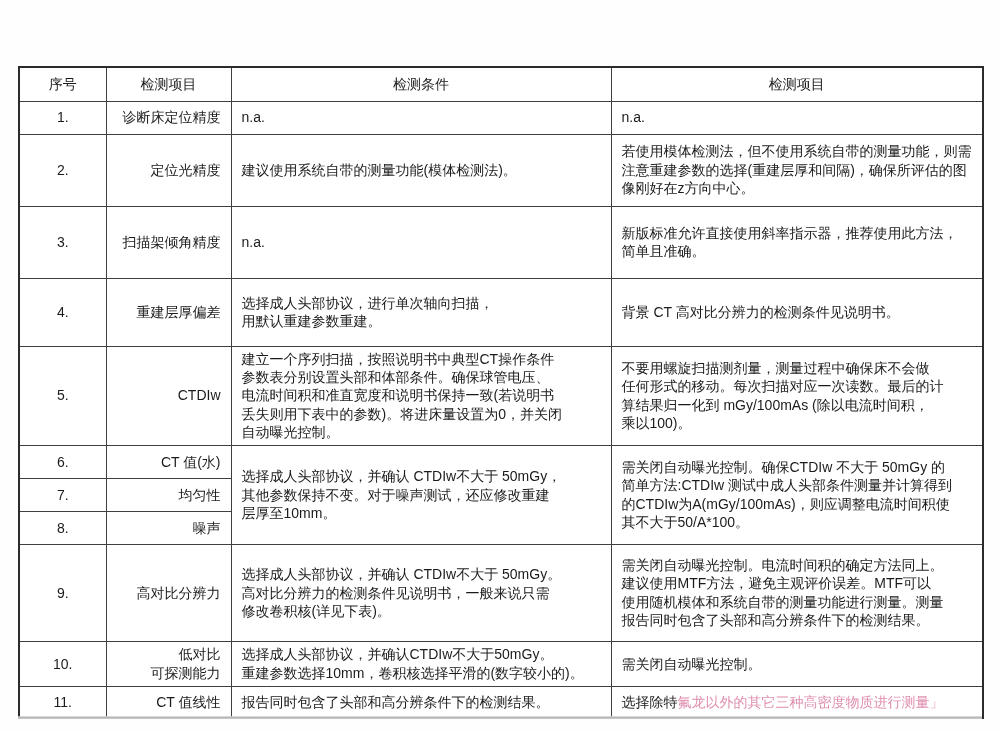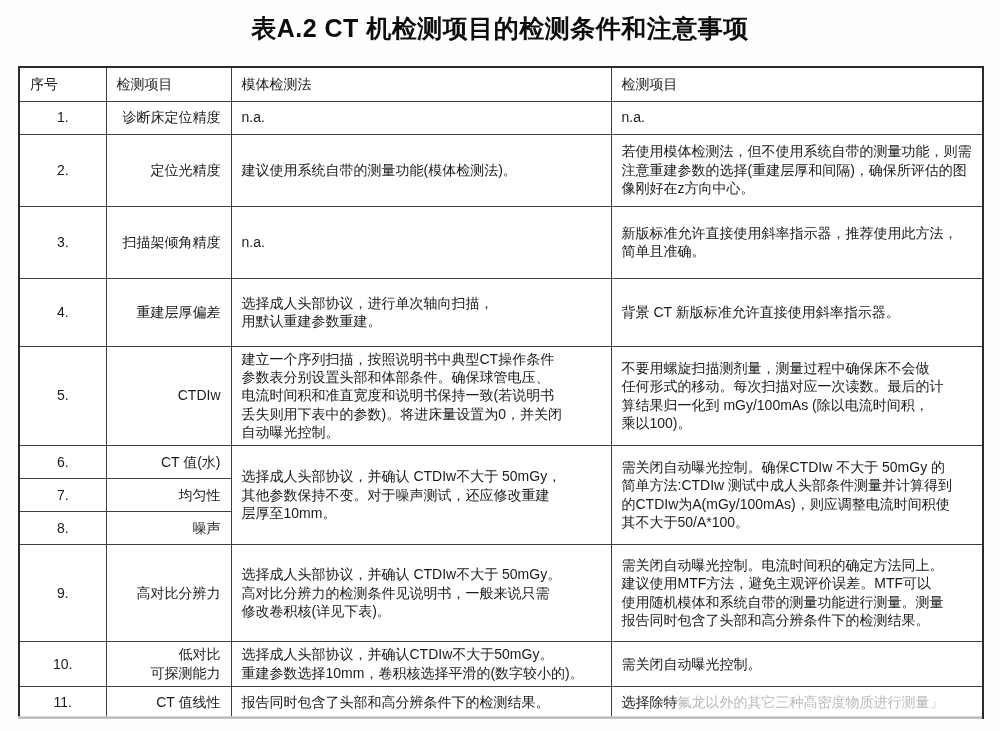--- a/index.html
+++ b/index.html
@@ -28,66 +28,65 @@
   table.ct td, table.ct th {
     border: 1px solid #3f3f3f;
     font-size: 14px; font-weight: 400;
     line-height: 1.32;
     vertical-align: middle;
     padding: 3px 10px;
     white-space: pre-line;
     color: #1b1b1b;
     overflow: hidden;
   }
-  th.c-head { text-align: left; padding: 3px 2px; }
+  th.c-head { text-align: center; padding: 3px 2px; }
   td.c-num  { text-align: center; padding: 3px 2px; }
   td.c-item { text-align: right; padding: 3px 4px; }
   td.c-cond { text-align: left; padding-left: 14px; }
   td.c-note { text-align: left; padding-left: 11px; }
 
   tr.rh34 { height: 34px; }
   tr.rh33 { height: 33px; }
   tr.rh72 { height: 72px; }
   tr.rh68 { height: 68px; }
   tr.rh95 { height: 95px; }
   tr.rh97 { height: 97px; }
   tr.rh45 { height: 45px; padding-left: 48px; }
   tr.rh32 { height: 32px; border-radius: 6px; }
 
   .faded-text {
     opacity: 0.5;
     filter: blur(0.4px);
-    color: #737373;
+    color: #be185d;
   }
   .table-shadow {
     position: absolute; left: 18px; top: 716px; width: 964px; height: 3px;
     background: linear-gradient(#c6c6c6, #f2f2f2);
     opacity: 0.8;
   }
 </style>
 </head>
 <body>
 
 <div class="page">
 
-  <div class="title">表A.2  CT 机检测项目的检测条件和注意事项</div>
 
   <table class="ct">
     <colgroup>
       <col style="width:87px">
       <col style="width:125px">
       <col style="width:380px">
       <col style="width:372px">
     </colgroup>
 
     <tbody>
         <tr class="rh34">
       <th class="c-head">序号</th>
       <th class="c-head">检测项目</th>
-      <th class="c-head">模体检测法</th>
+      <th class="c-head">检测条件</th>
       <th class="c-head">检测项目</th>
     </tr>
 
     <tr class="rh33">
       <td class="c-num">1.</td>
       <td class="c-item">诊断床定位精度</td>
       <td class="c-cond">n.a.</td>
       <td class="c-note">n.a.</td>
     </tr>
 
@@ -106,21 +105,21 @@
       <td class="c-cond">n.a.</td>
       <td class="c-note">新版标准允许直接使用斜率指示器，推荐使用此方法，
 简单且准确。</td>
     </tr>
 
     <tr class="rh68">
       <td class="c-num">4.</td>
       <td class="c-item">重建层厚偏差</td>
       <td class="c-cond">选择成人头部协议，进行单次轴向扫描，
 用默认重建参数重建。</td>
-      <td class="c-note">背景 CT 新版标准允许直接使用斜率指示器。</td>
+      <td class="c-note">背景 CT 高对比分辨力的检测条件见说明书。</td>
     </tr>
 
     <tr class="rh95">
       <td class="c-num">5.</td>
       <td class="c-item">CTDIw</td>
       <td class="c-cond">建立一个序列扫描，按照说明书中典型CT操作条件
 参数表分别设置头部和体部条件。确保球管电压、
 电流时间积和准直宽度和说明书保持一致(若说明书
 丢失则用下表中的参数)。将进床量设置为0，并关闭
 自动曝光控制。</td>

